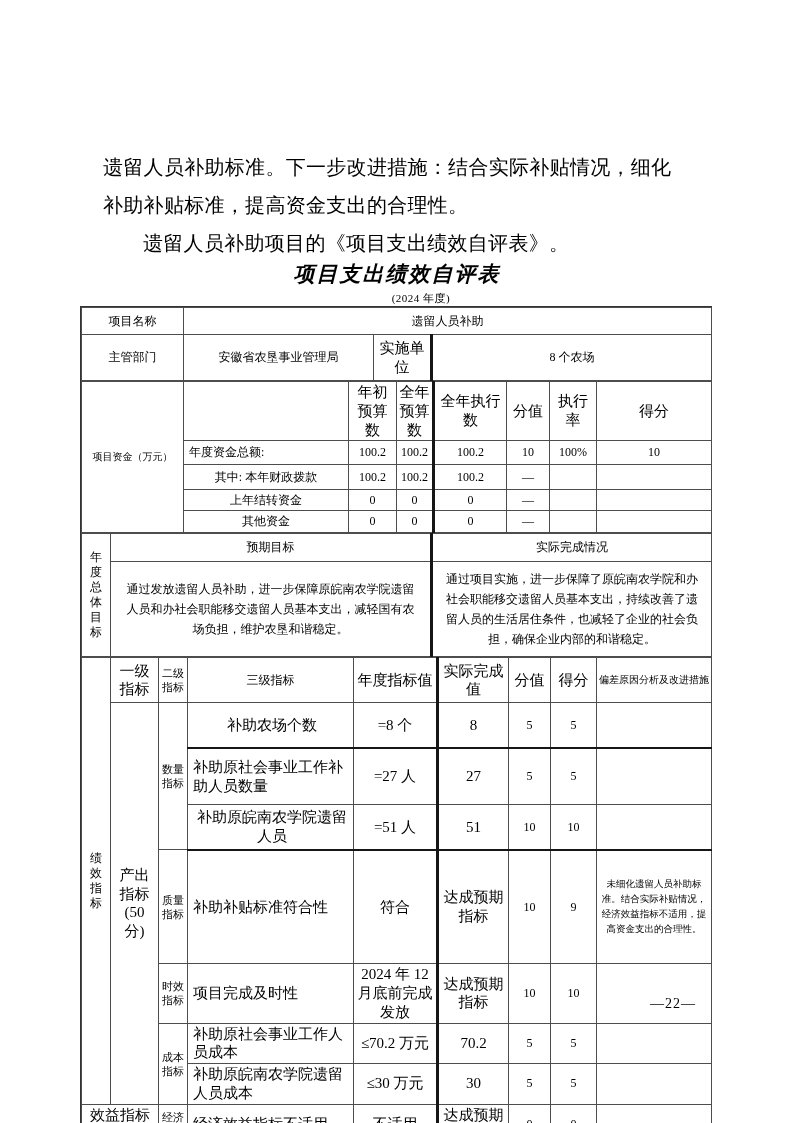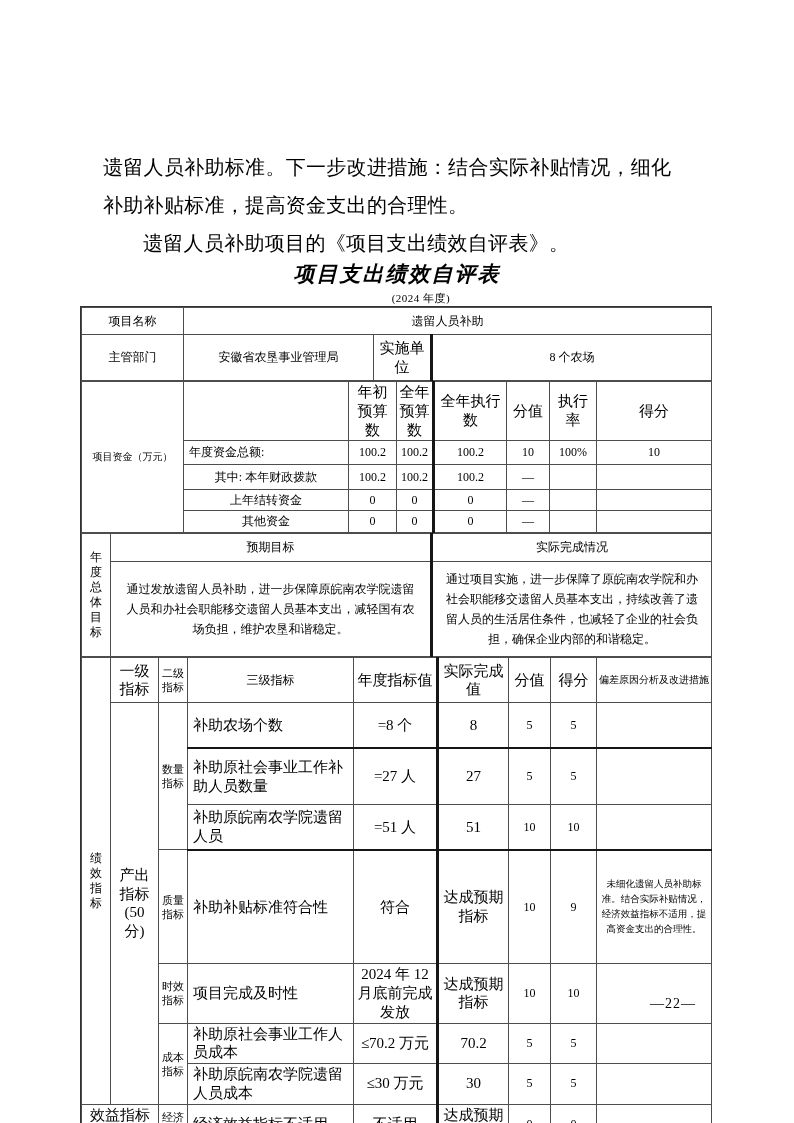--- a/index.html
+++ b/index.html
@@ -42,21 +42,21 @@
   }
   .tl{text-align:left;padding-left:5px;margin-left:16px;}
   .f11{font-size:15px;}
   .f10{font-size:10px;}
   .pre{white-space:pre-line;margin-left:27px;}
   .vt{word-break:break-all;line-height:15px;padding:16px 8px;}
   .wb{word-break:break-all;line-height:14px;font-size:11px;padding:0 2px;border-radius:13px;}
   .goal{font-size:12px;line-height:20px;padding:2px 12px;text-align:center;}
   .remark{font-size:9.5px;line-height:15px;padding:2px 3px;text-align:center;}
   .thickR{border-right:3px solid #161616;}
-  .thickB{border-bottom:2.5px solid #161616;}
+  .thickB{border-bottom:2.5px solid #161616;text-align:center;}
   .outer{border:1.5px solid #333;}
   
   .pagenum{
     position:absolute;top:996px;left:0;width:710px;
     text-align:right;padding-right:14px;box-sizing:border-box;
     font-size:14px;letter-spacing:1px;
   }
 </style>
 </head>
 <body>

